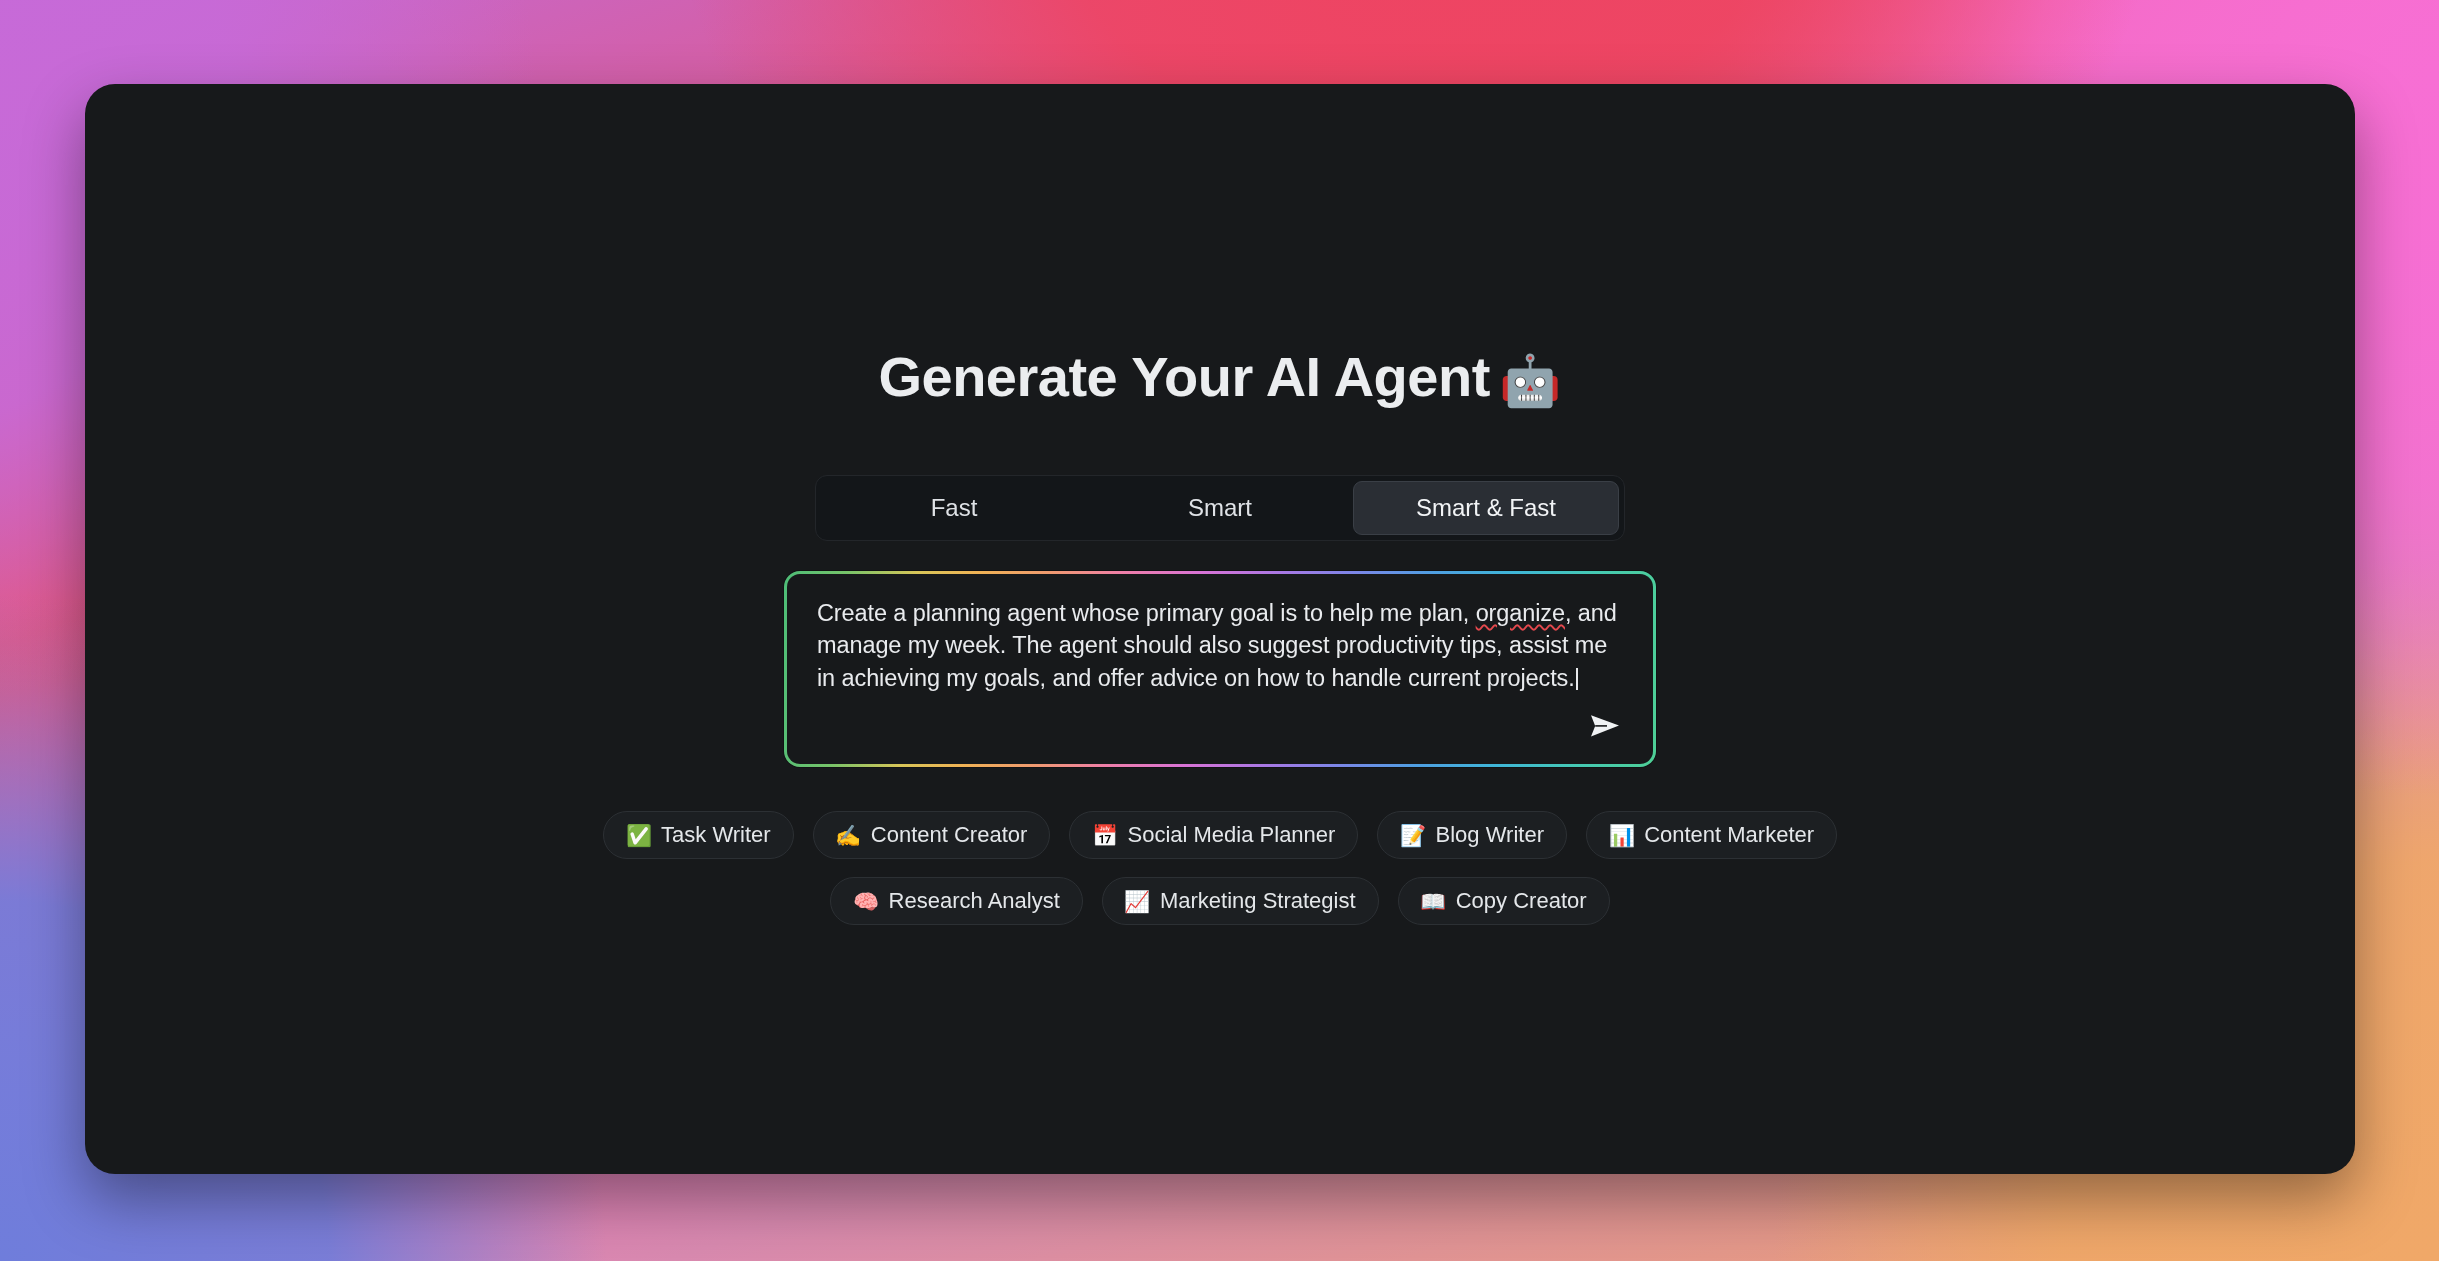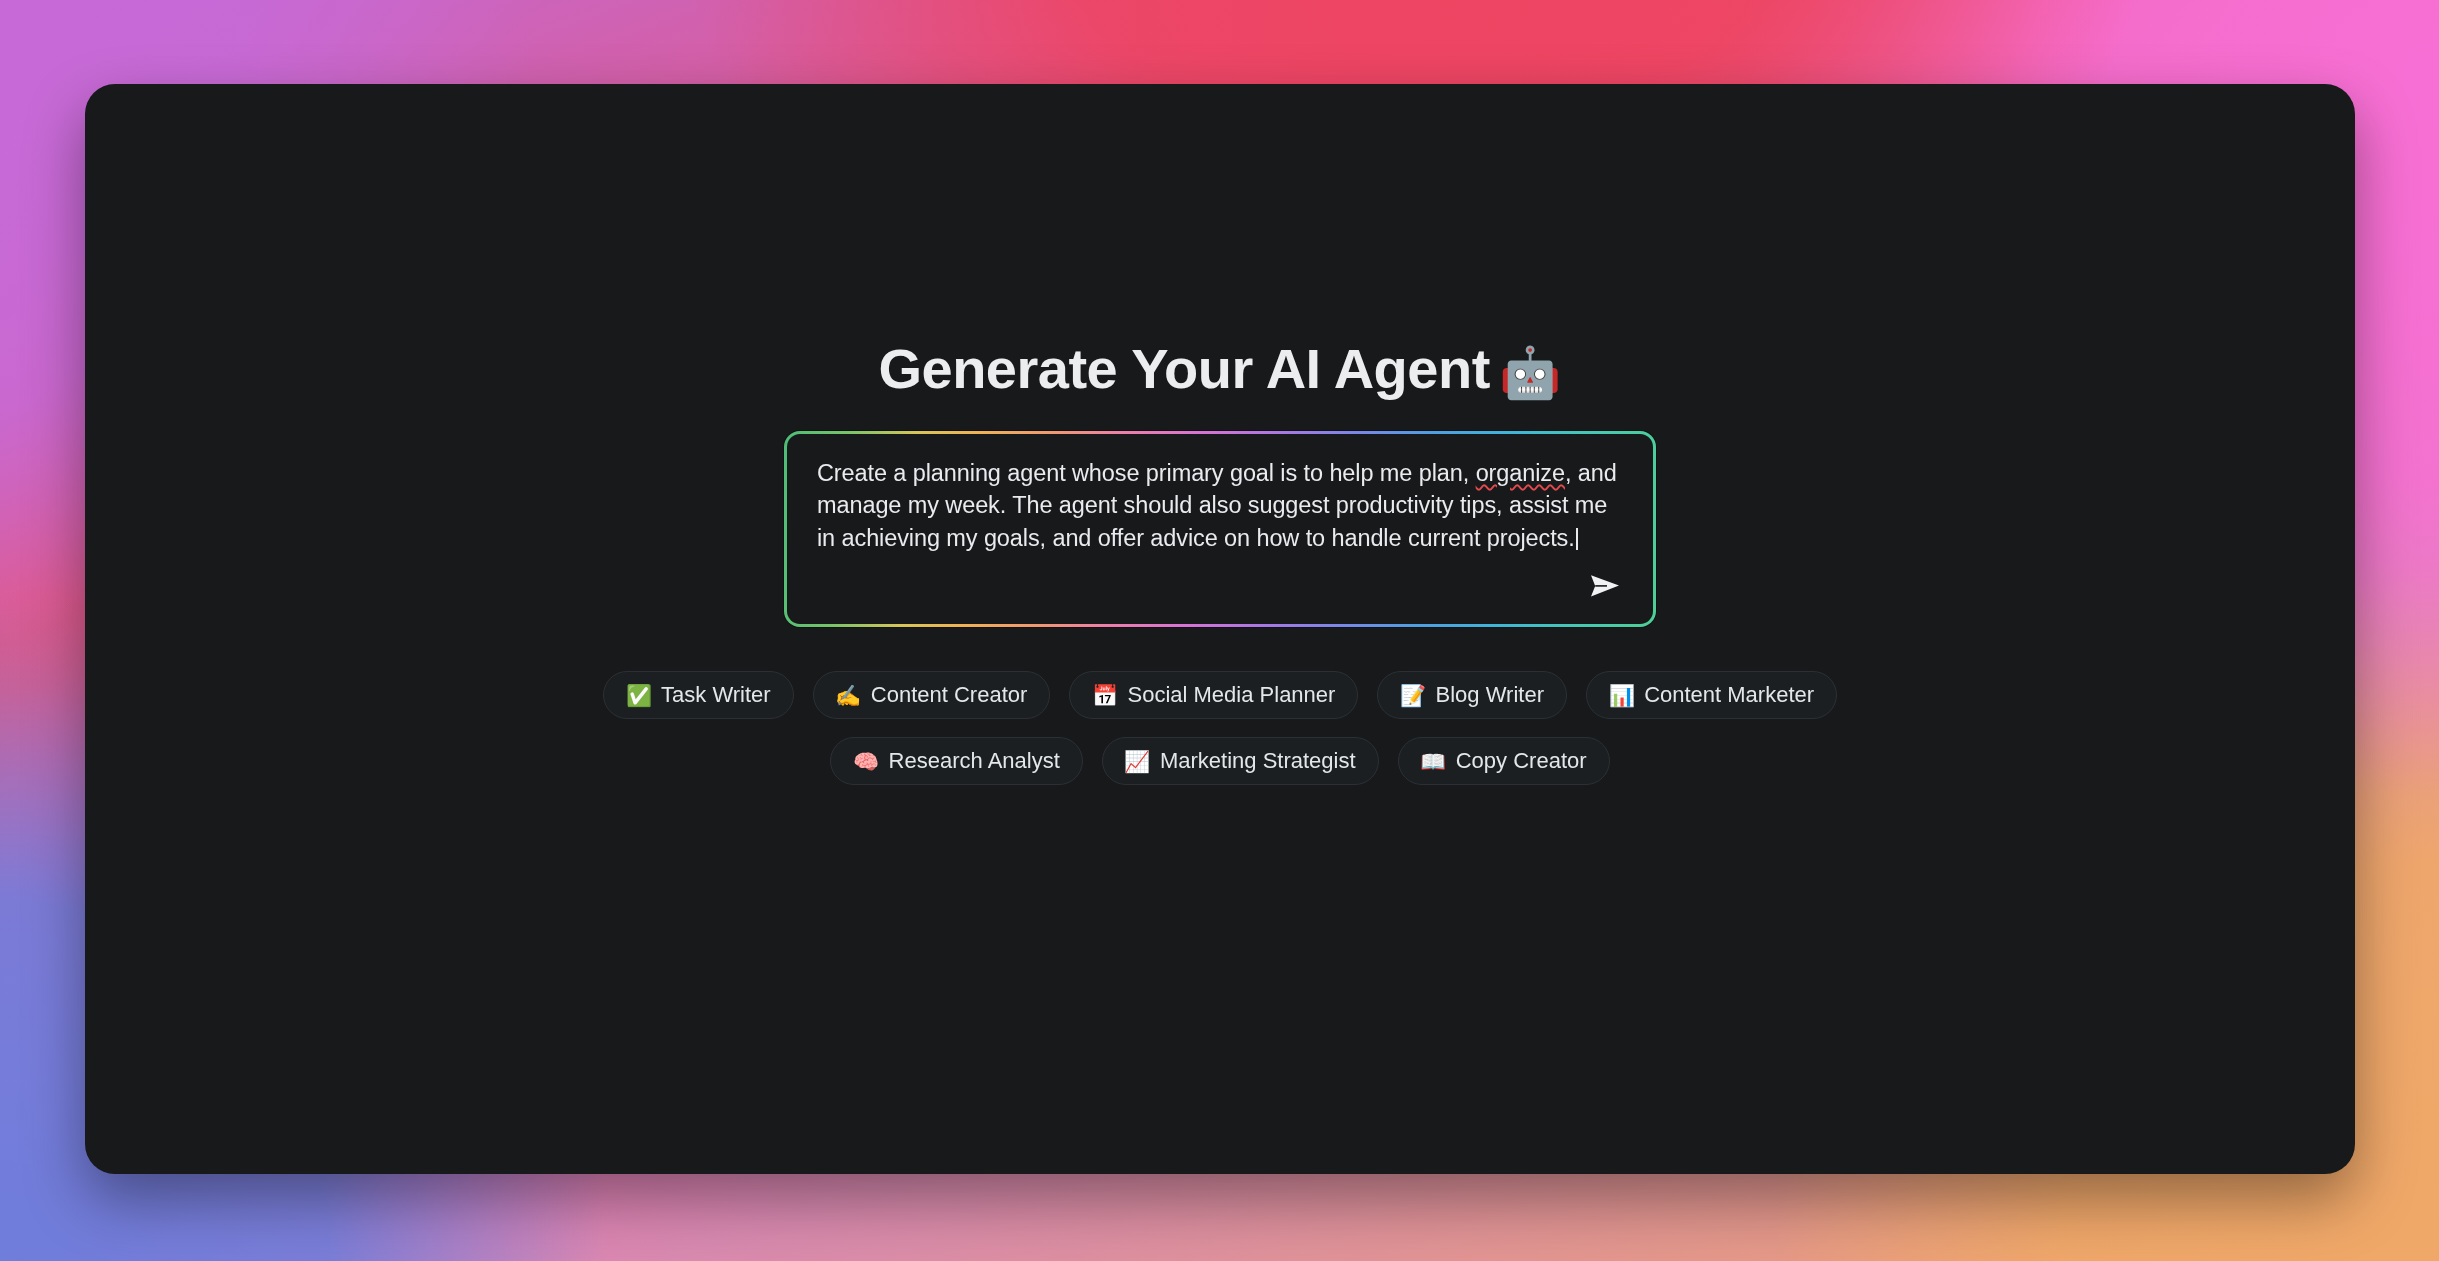--- a/index.html
+++ b/index.html
@@ -39,21 +39,21 @@
     height: 1090px;
     background: #17191b;
     border-radius: 30px;
     box-shadow: 0 26px 60px rgba(0,0,0,0.38);
     overflow: hidden;
   }
 
   .card-inner {
     position: absolute;
     left: 0; right: 0;
-    top: 0;
+    top: 8px;
     display: flex;
     flex-direction: column;
     align-items: center;
   }
 
   
   #page-title {
     margin: 0;
     padding-top: 254px;
     font-size: 56px;
@@ -197,20 +197,25 @@
 
 <div id="page-bg">
 
   <div id="app-card">
     <div class="card-inner">
 
       <h1 id="page-title">
         <span>Generate Your AI Agent</span><span class="emoji">🤖</span>
       </h1>
 
+      <div id="mode-tabs">
+        <div class="tab">Fast</div>
+        <div class="tab">Smart</div>
+        <div class="tab active">Smart &amp; Fast</div>
+      </div>
 
       <div id="prompt-wrap">
         <div id="prompt-box">
           <div id="prompt-text"><span>Create a planning agent whose primary goal is to help me plan, </span><span class="spellerr">organize</span><span>, and manage my week. The agent should also suggest productivity tips, assist me in achieving my goals, and offer advice on how to handle current projects.</span><span class="caret"></span></div>
           <button id="send-button" title="Send">
             <svg width="32" height="28" viewBox="0 0 32 28">
               <path d="M2 3.2 L30 13.6 L2 24.4 L6.2 13.9 Z" fill="#f0f2f4"></path>
               <path d="M6.2 13.9 L18 13.9" stroke="#17191b" stroke-width="1.6" fill="none"></path>
             </svg>
           </button>

